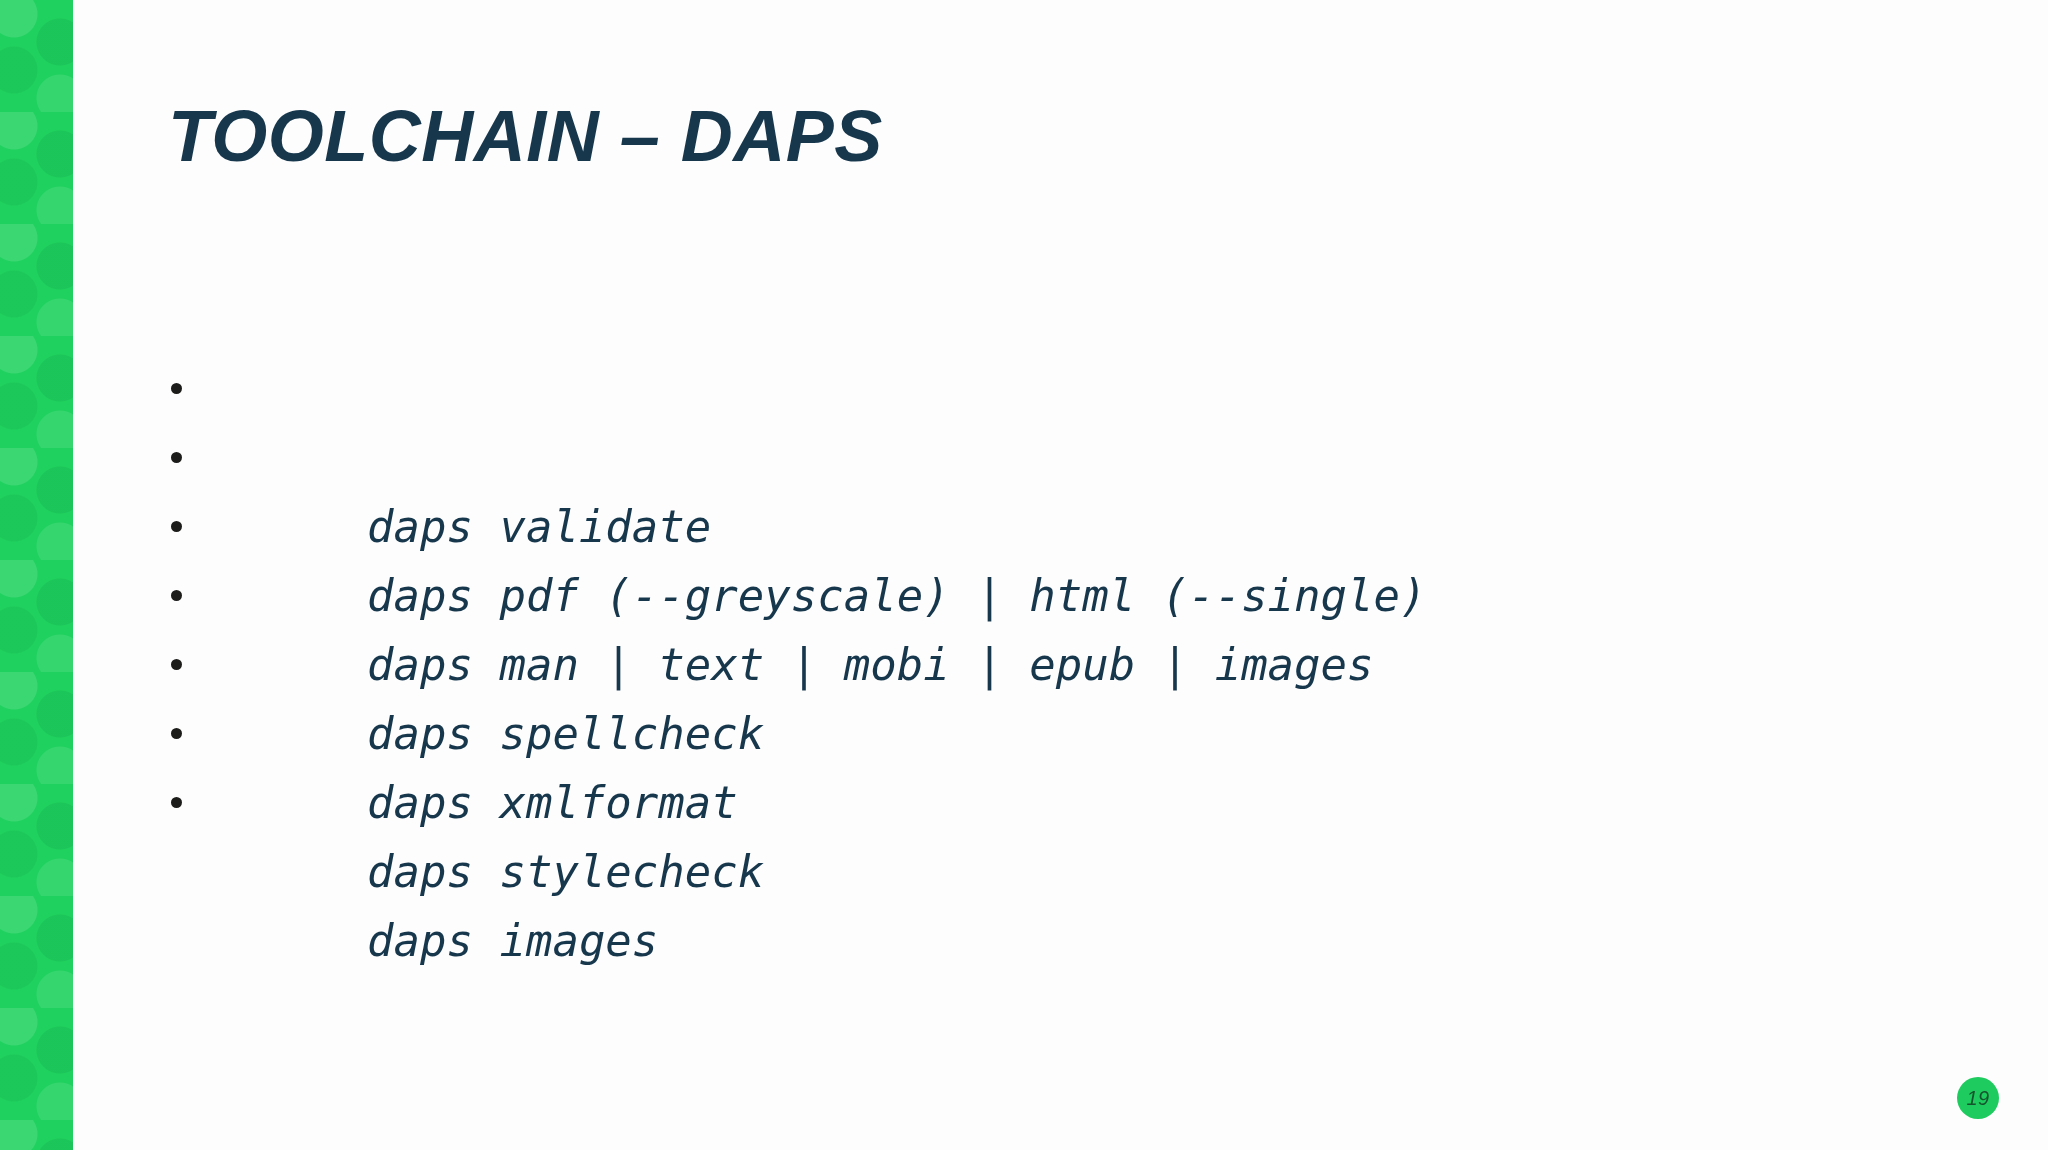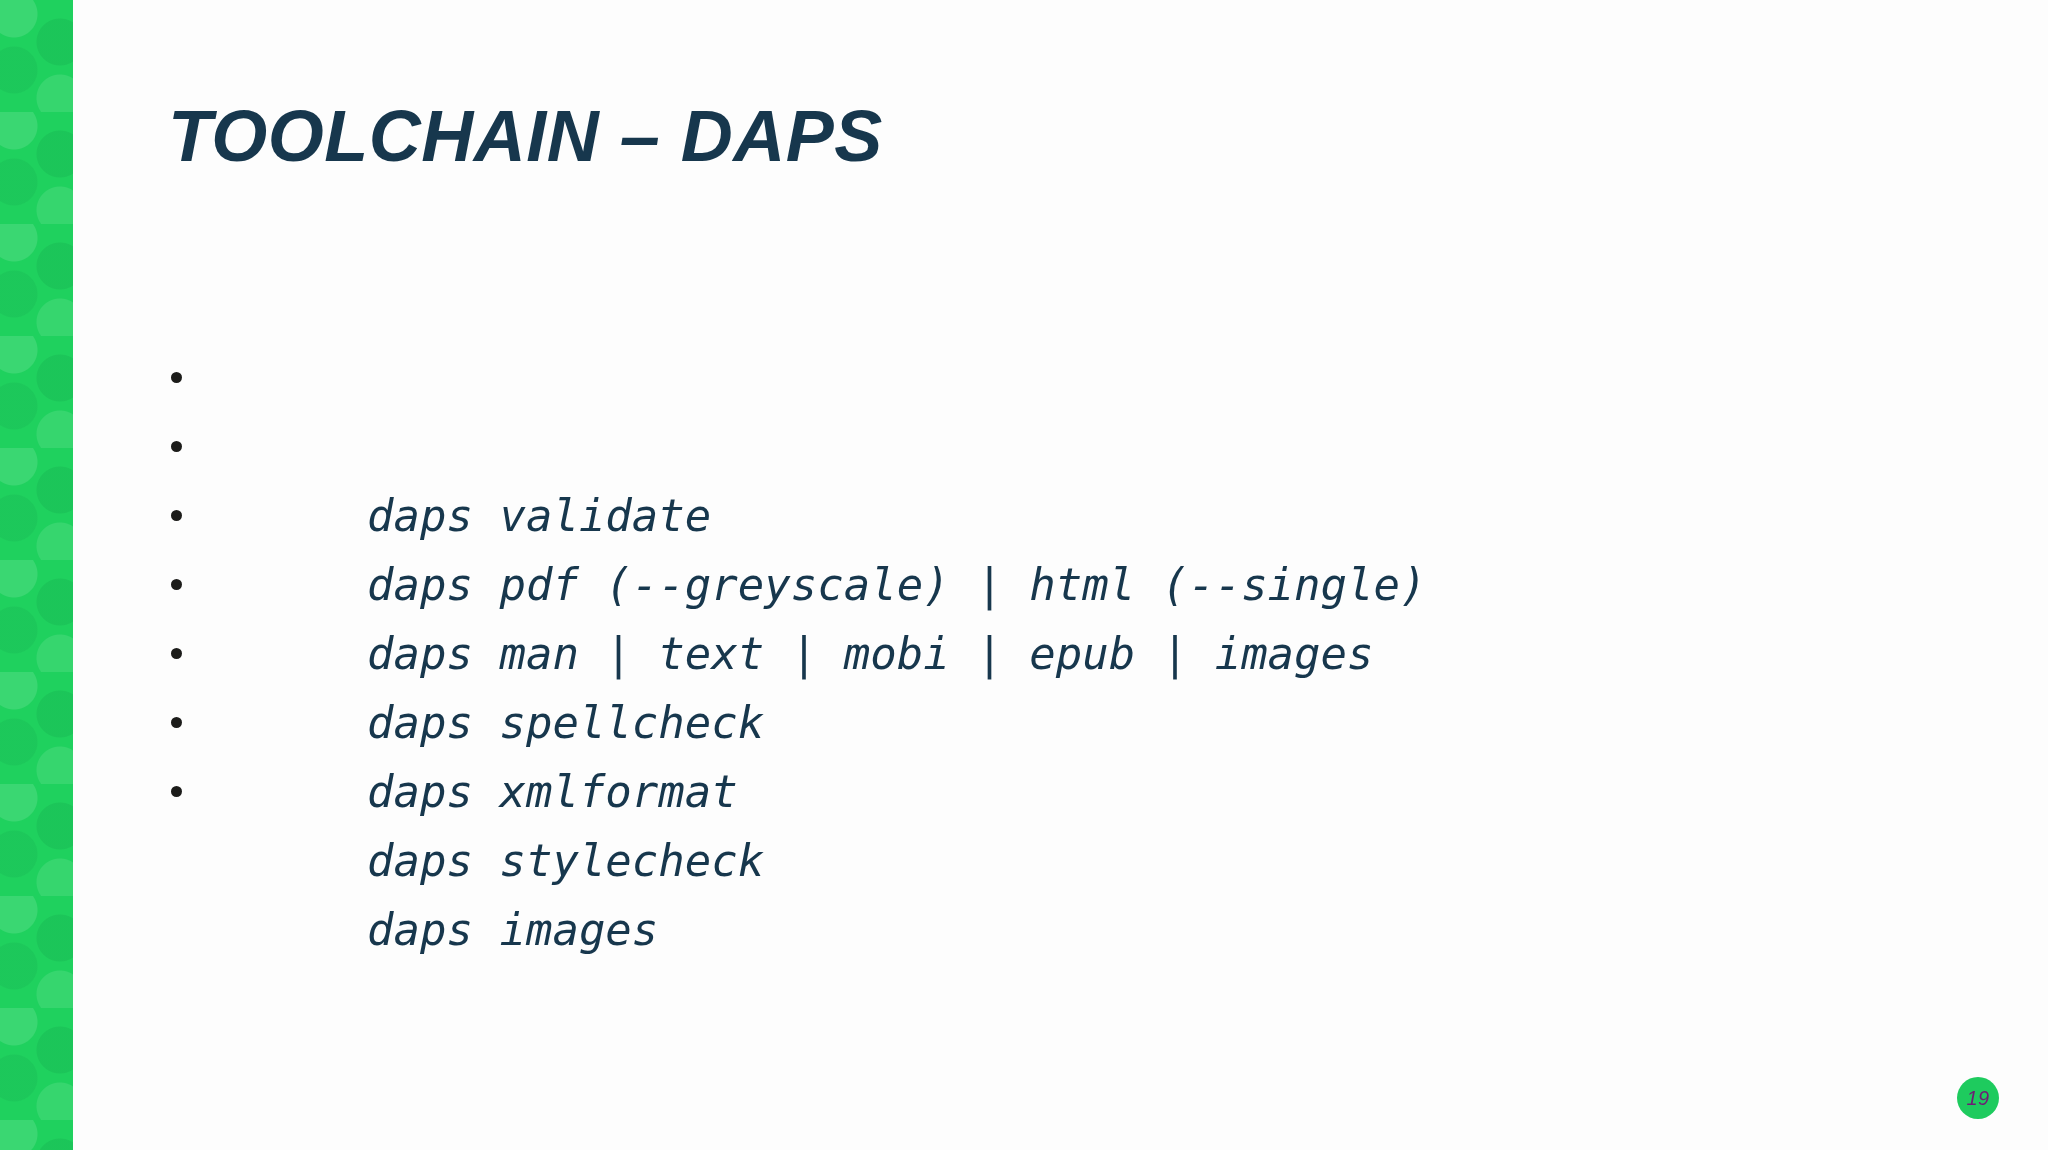--- a/index.html
+++ b/index.html
@@ -53,21 +53,21 @@
     font-size: 48px;
     font-weight: bold;
     line-height: 1;
     letter-spacing: 1px;
     color: #17374d;
     white-space: nowrap;
   }
   .bullet-list {
     position: absolute;
     left: 168px;
-    top: 343px;
+    top: 354px;
     margin: 0;
     padding: 0;
     list-style: none;
   }
   .bullet-list li {
     position: relative;
     height: 69px;
     line-height: 69px;
     padding-left: 40px;
     font-family: "DejaVu Sans Mono", monospace;
@@ -85,21 +85,21 @@
     background: #1c1c1a;
   }
   .page-badge {
     position: absolute;
     left: 1957px;
     top: 1077px;
     width: 42px;
     height: 42px;
     border-radius: 50%;
     background: #1ecb5e;
-    color: #701a75;
+    color: #14532d;
     font-size: 20px;
     display: flex;
     align-items: center;
     justify-content: center;
     letter-spacing: 0.5px;
   }
 </style>
 </head>
 <body>
 

